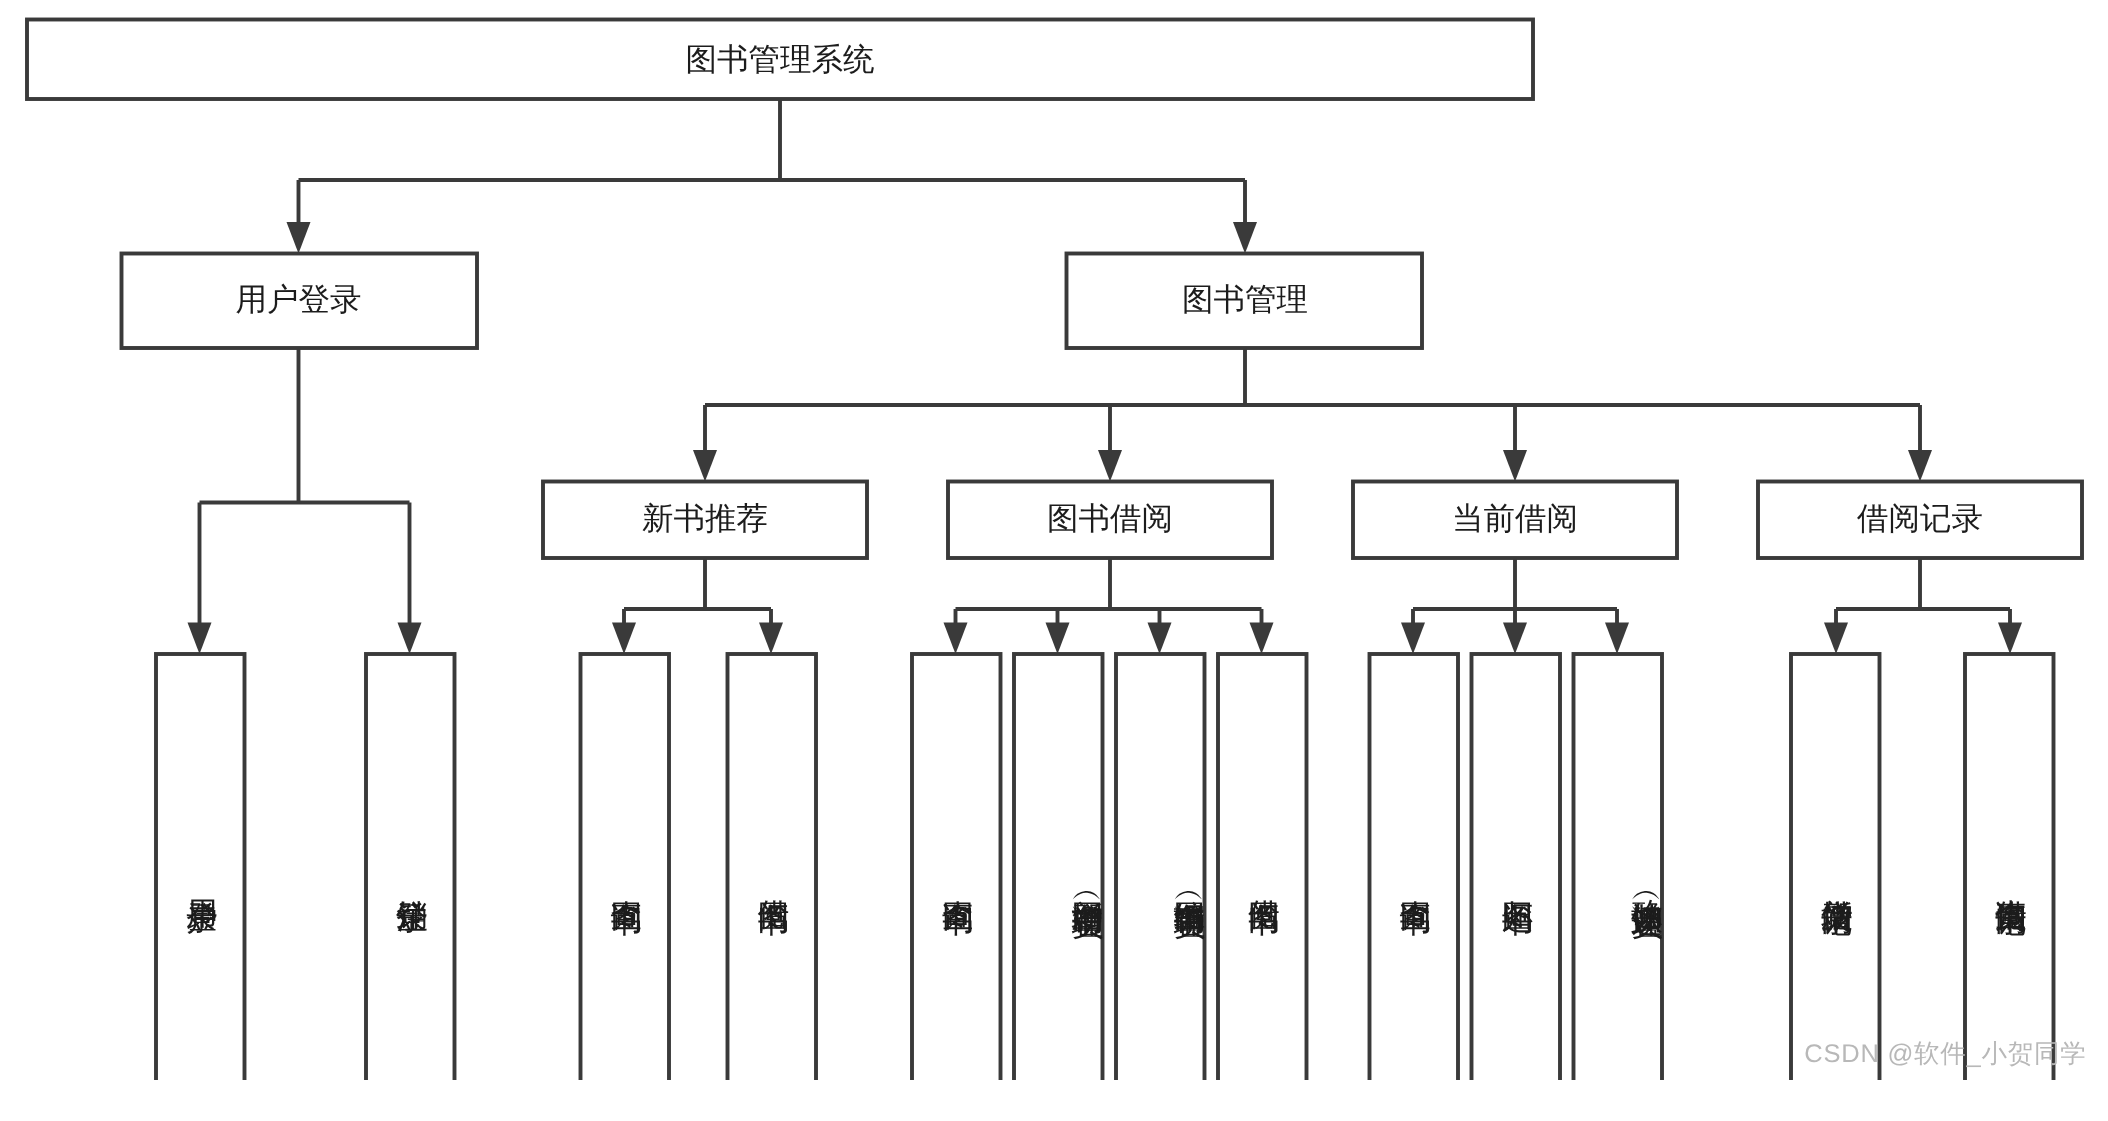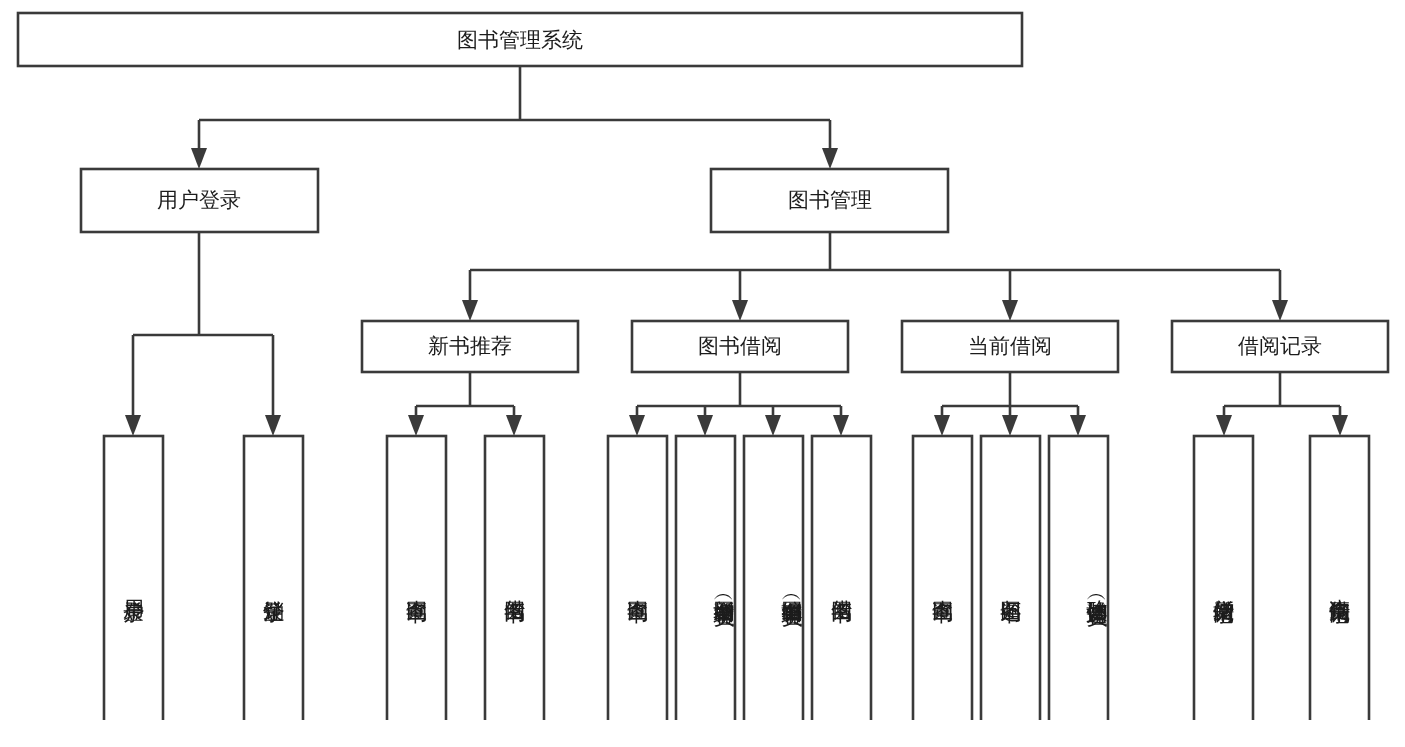--- a/index.html
+++ b/index.html
@@ -206,14 +206,15 @@
   <div class="node-label-v" style="left:913px; top:436px; width:59px; height:297px; display:flex; align-items:center; justify-content:center;">查询图书</div>
 
   <div class="node-label-v" style="left:981px; top:436px; width:59px; height:297px; display:flex; align-items:center; justify-content:center;">归还图书</div>
 
   <div class="node-label-v" style="left:1049px; top:442px; width:59px; height:291px; display:flex; align-items:flex-start; justify-content:center;">确认归还（管理员）</div>
 
   <div class="node-label-v" style="left:1194px; top:436px; width:59px; height:297px; display:flex; align-items:center; justify-content:center;">新增借阅记录</div>
 
   <div class="node-label-v" style="left:1310px; top:436px; width:59px; height:297px; display:flex; align-items:center; justify-content:center;">查询借阅记录</div>
 
+  <div class="watermark">CSDN @软件_小贺同学</div>
 
 </div>
 
 </body></html>

